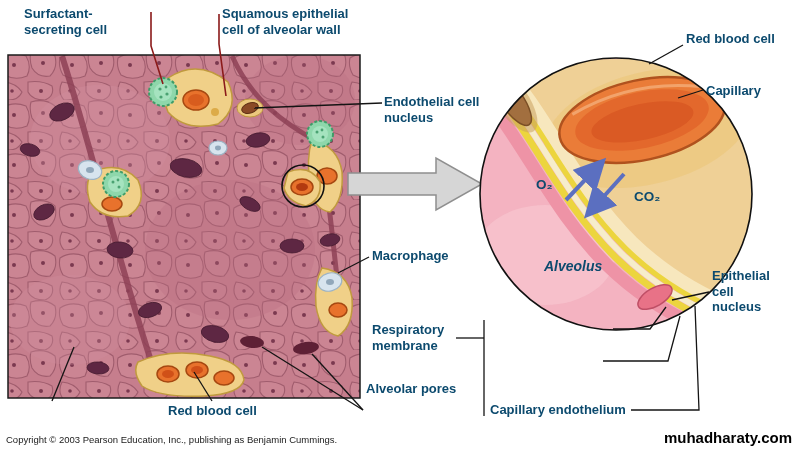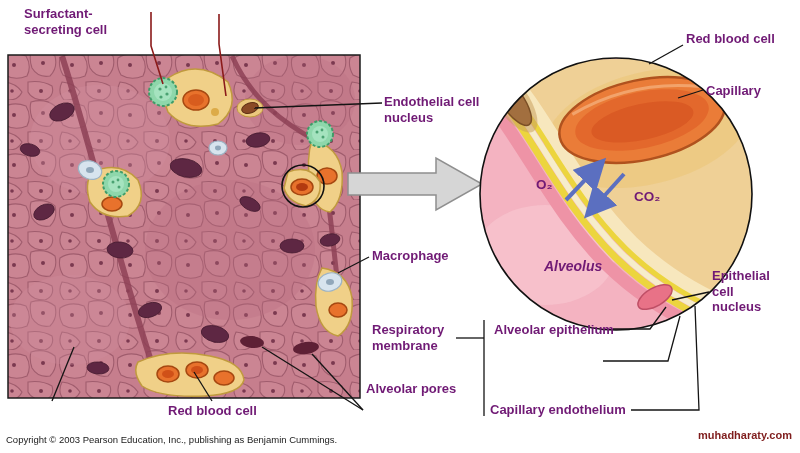--- a/index.html
+++ b/index.html
@@ -1,25 +1,25 @@
 <!DOCTYPE html>
 <html><head>
 <meta charset="utf-8">
 <style>
   html,body{margin:0;padding:0;background:#fff;}
   .stage{position:relative;width:800px;height:453px;background:#ffffff;overflow:hidden;
          font-family:"Liberation Sans",sans-serif;}
   .art{position:absolute;left:0;top:0;}
-  .lbl{position:absolute;font-weight:bold;font-size:13px;line-height:1.2;color:#701a75;
+  .lbl{position:absolute;font-weight:bold;font-size:13px;line-height:1.2;color:#0c4a6e;
        white-space:pre-line;}
   .lbl.center{text-align:left;}
   .lbl.italic{font-style:italic;font-size:14px;}
   .lbl.gas{font-size:13.5px;}
   .copyright{position:absolute;left:6px;top:434px;font-size:9.5px;font-weight:normal;color:#1a1a1a;}
-  .watermark{position:absolute;right:8px;top:429px;font-size:11px;font-weight:bold;color:#7f1d1d;margin-left:12px;}
+  .watermark{position:absolute;right:8px;top:429px;font-size:15px;font-weight:bold;color:#000000;margin-left:12px;}
 </style>
 </head>
 <body>
 
 <div class="stage">
 
   <svg class="art" width="800" height="453" viewBox="0 0 800 453">
     <defs>
       <pattern id="cellpat" width="58" height="50" patternUnits="userSpaceOnUse">
         <rect width="58" height="50" fill="#c67e8d"></rect>
@@ -207,34 +207,35 @@
       <path d="M603,361 L668,361 L680,316"></path>
       <path d="M631,410 L699,410 L695,306"></path>
       <path d="M683,45 L649,64"></path>
       <path d="M703,90 L678,98"></path>
       <path d="M709,292 L672,300"></path>
     </g>
   </svg>
 
   <div class="lbl" style="left:24px;top:6px">Surfactant-
 secreting cell</div>
+  <div class="lbl" style="left:222px;top:6px">Squamous epithelial
+cell of alveolar wall</div>
   <div class="lbl center" style="left:384px;top:94px">Endothelial cell
 nucleus</div>
   <div class="lbl" style="left:372px;top:248px">Macrophage</div>
   <div class="lbl" style="left:372px;top:322px">Respiratory
 membrane</div>
   <div class="lbl" style="left:366px;top:381px">Alveolar pores</div>
   <div class="lbl" style="left:168px;top:403px">Red blood cell</div>
 
   <div class="lbl" style="left:686px;top:31px">Red blood cell</div>
   <div class="lbl" style="left:706px;top:83px">Capillary</div>
   <div class="lbl" style="left:712px;top:268px">Epithelial
 cell
 nucleus</div>
-  <div class="lbl" style="left:494px;top:322px">Alveolar epithelium</div>
   <div class="lbl" style="left:490px;top:402px">Capillary endothelium</div>
 
   <div class="lbl gas" style="left:536px;top:177px">O₂</div>
   <div class="lbl gas" style="left:634px;top:189px">CO₂</div>
   <div class="lbl italic" style="left:544px;top:258px">Alveolus</div>
 
   <div class="copyright">Copyright © 2003 Pearson Education, Inc., publishing as Benjamin Cummings.</div>
   <div class="watermark">muhadharaty.com</div>
 </div>
 

